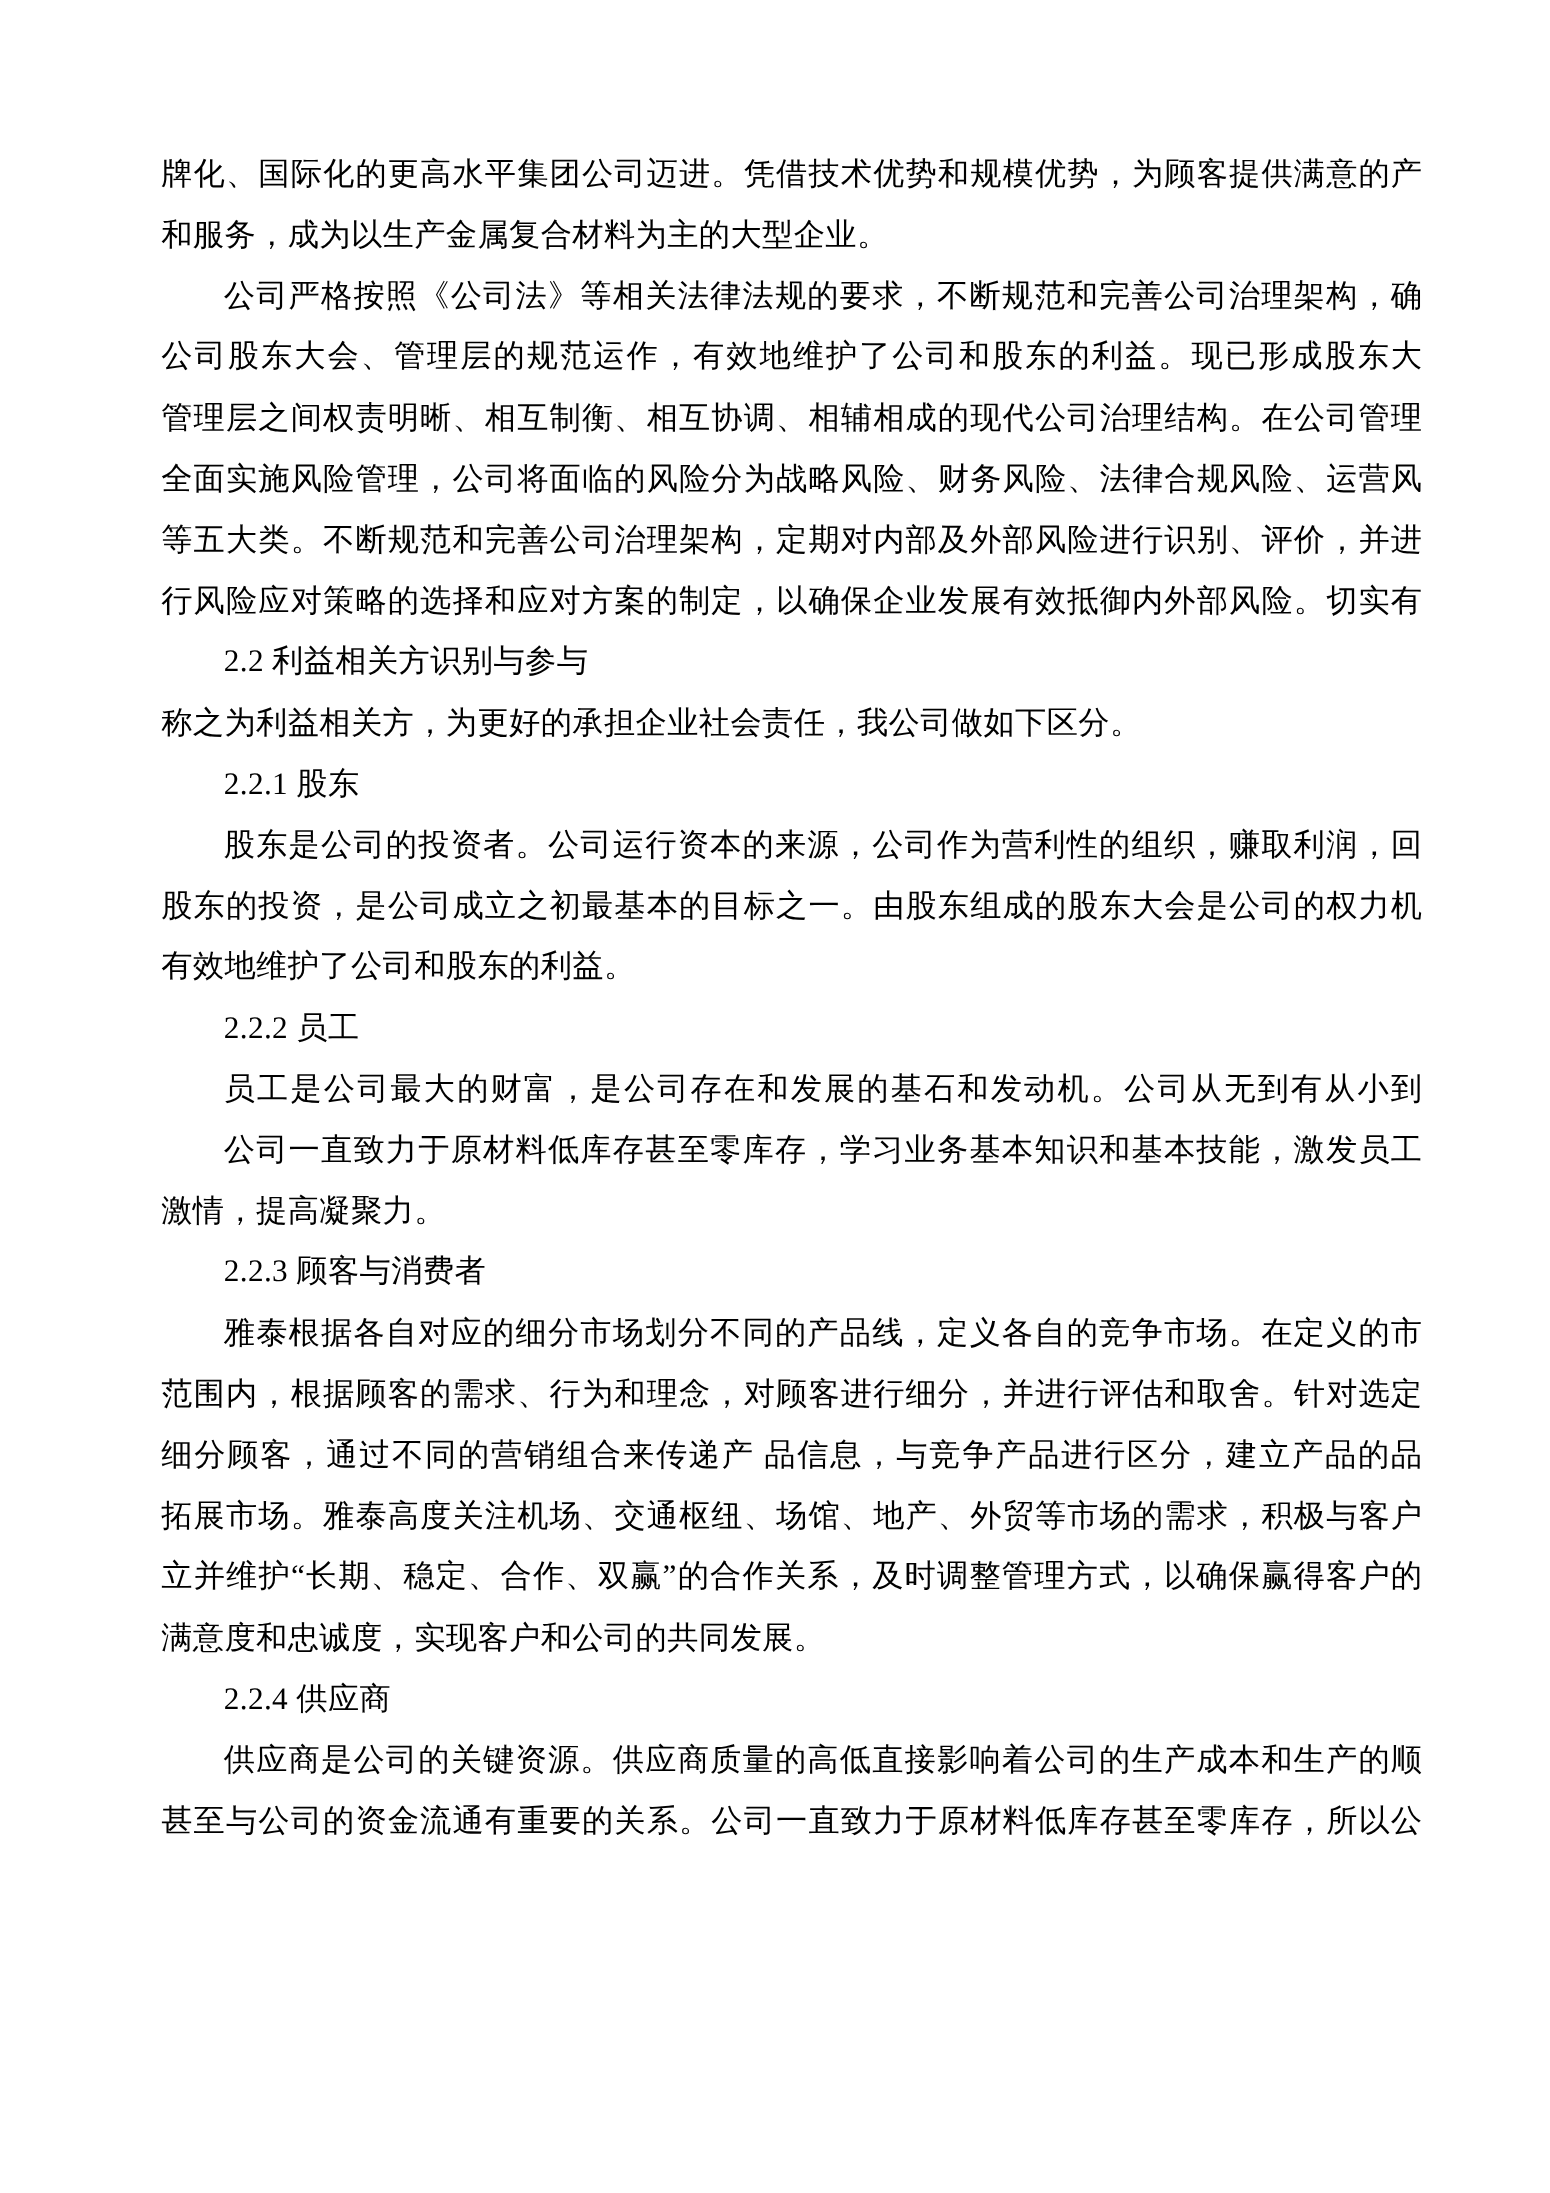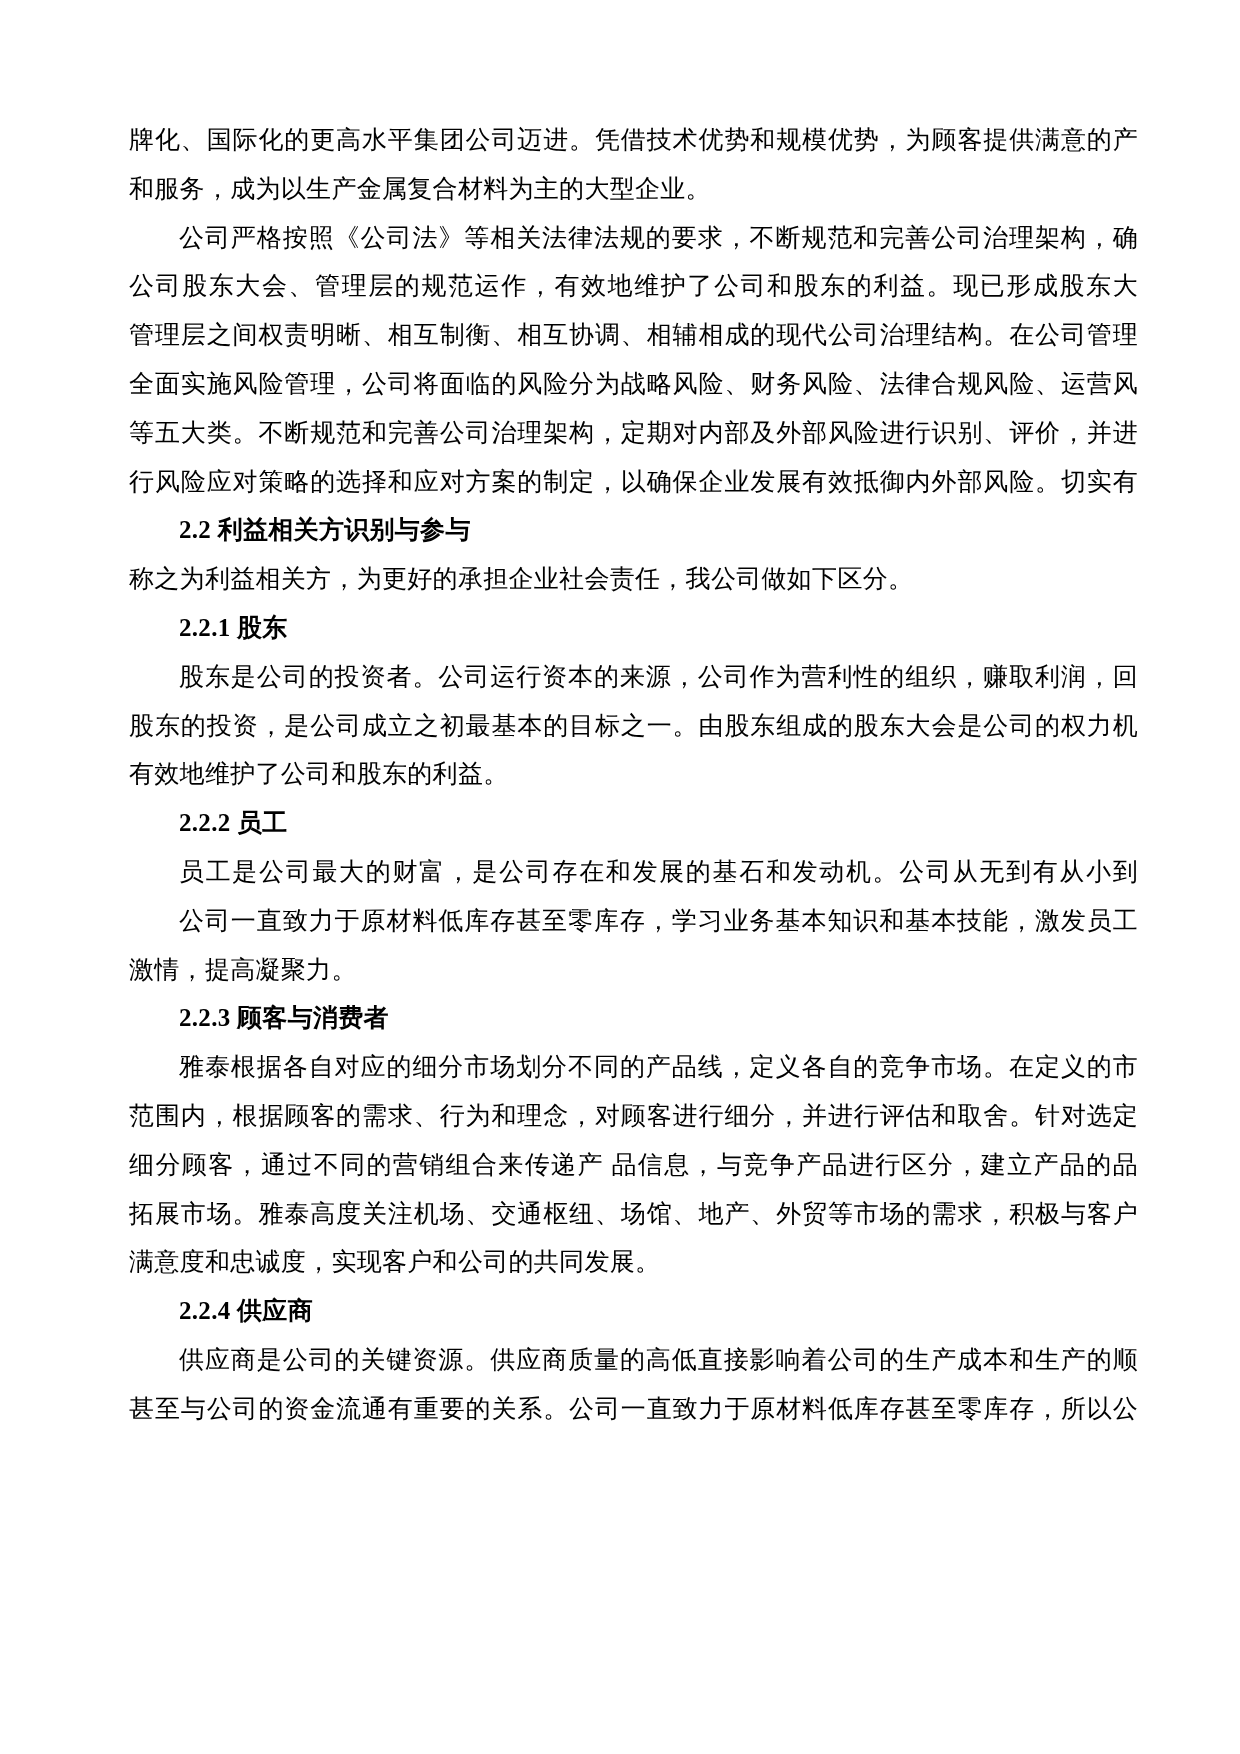--- a/index.html
+++ b/index.html
@@ -35,21 +35,21 @@
   .line.fill {
     text-align: justify;
     text-align-last: justify;
     text-justify: inter-character;
     white-space: normal;
   }
   .line.indent {
     text-indent: 50px;
   }
   .heading .line {
-    font-weight: bold;
+    font-weight: normal;
   }
 </style>
 </head>
 <body style="background: rgb(255, 255, 255); color: rgb(0, 0, 0);">
 
 <main class="doc">
     <div class="para">
       <div class="line fill">牌化、国际化的更高水平集团公司迈进。凭借技术优势和规模优势，为顾客提供满意的产品</div>
       <div class="line">和服务，成为以生产金属复合材料为主的大型企业。</div>
     </div>
@@ -86,20 +86,21 @@
       <div class="line">激情，提高凝聚力。</div>
     </div>
     <div class="para heading">
       <div class="line indent">2.2.3 顾客与消费者</div>
     </div>
     <div class="para">
       <div class="line fill indent">雅泰根据各自对应的细分市场划分不同的产品线，定义各自的竞争市场。在定义的市场</div>
       <div class="line fill">范围内，根据顾客的需求、行为和理念，对顾客进行细分，并进行评估和取舍。针对选定的</div>
       <div class="line fill">细分顾客，通过不同的营销组合来传递产 品信息，与竞争产品进行区分，建立产品的品牌，</div>
       <div class="line fill">拓展市场。雅泰高度关注机场、交通枢纽、场馆、地产、外贸等市场的需求，积极与客户建</div>
+      <div class="line fill">立并维护“长期、稳定、合作、双赢”的合作关系，及时调整管理方式，以确保赢得客户的</div>
       <div class="line">满意度和忠诚度，实现客户和公司的共同发展。</div>
     </div>
     <div class="para heading">
       <div class="line indent">2.2.4 供应商</div>
     </div>
     <div class="para">
       <div class="line fill indent">供应商是公司的关键资源。供应商质量的高低直接影响着公司的生产成本和生产的顺行，</div>
       <div class="line fill">甚至与公司的资金流通有重要的关系。公司一直致力于原材料低库存甚至零库存，所以公司</div>
     </div>
   </main>

